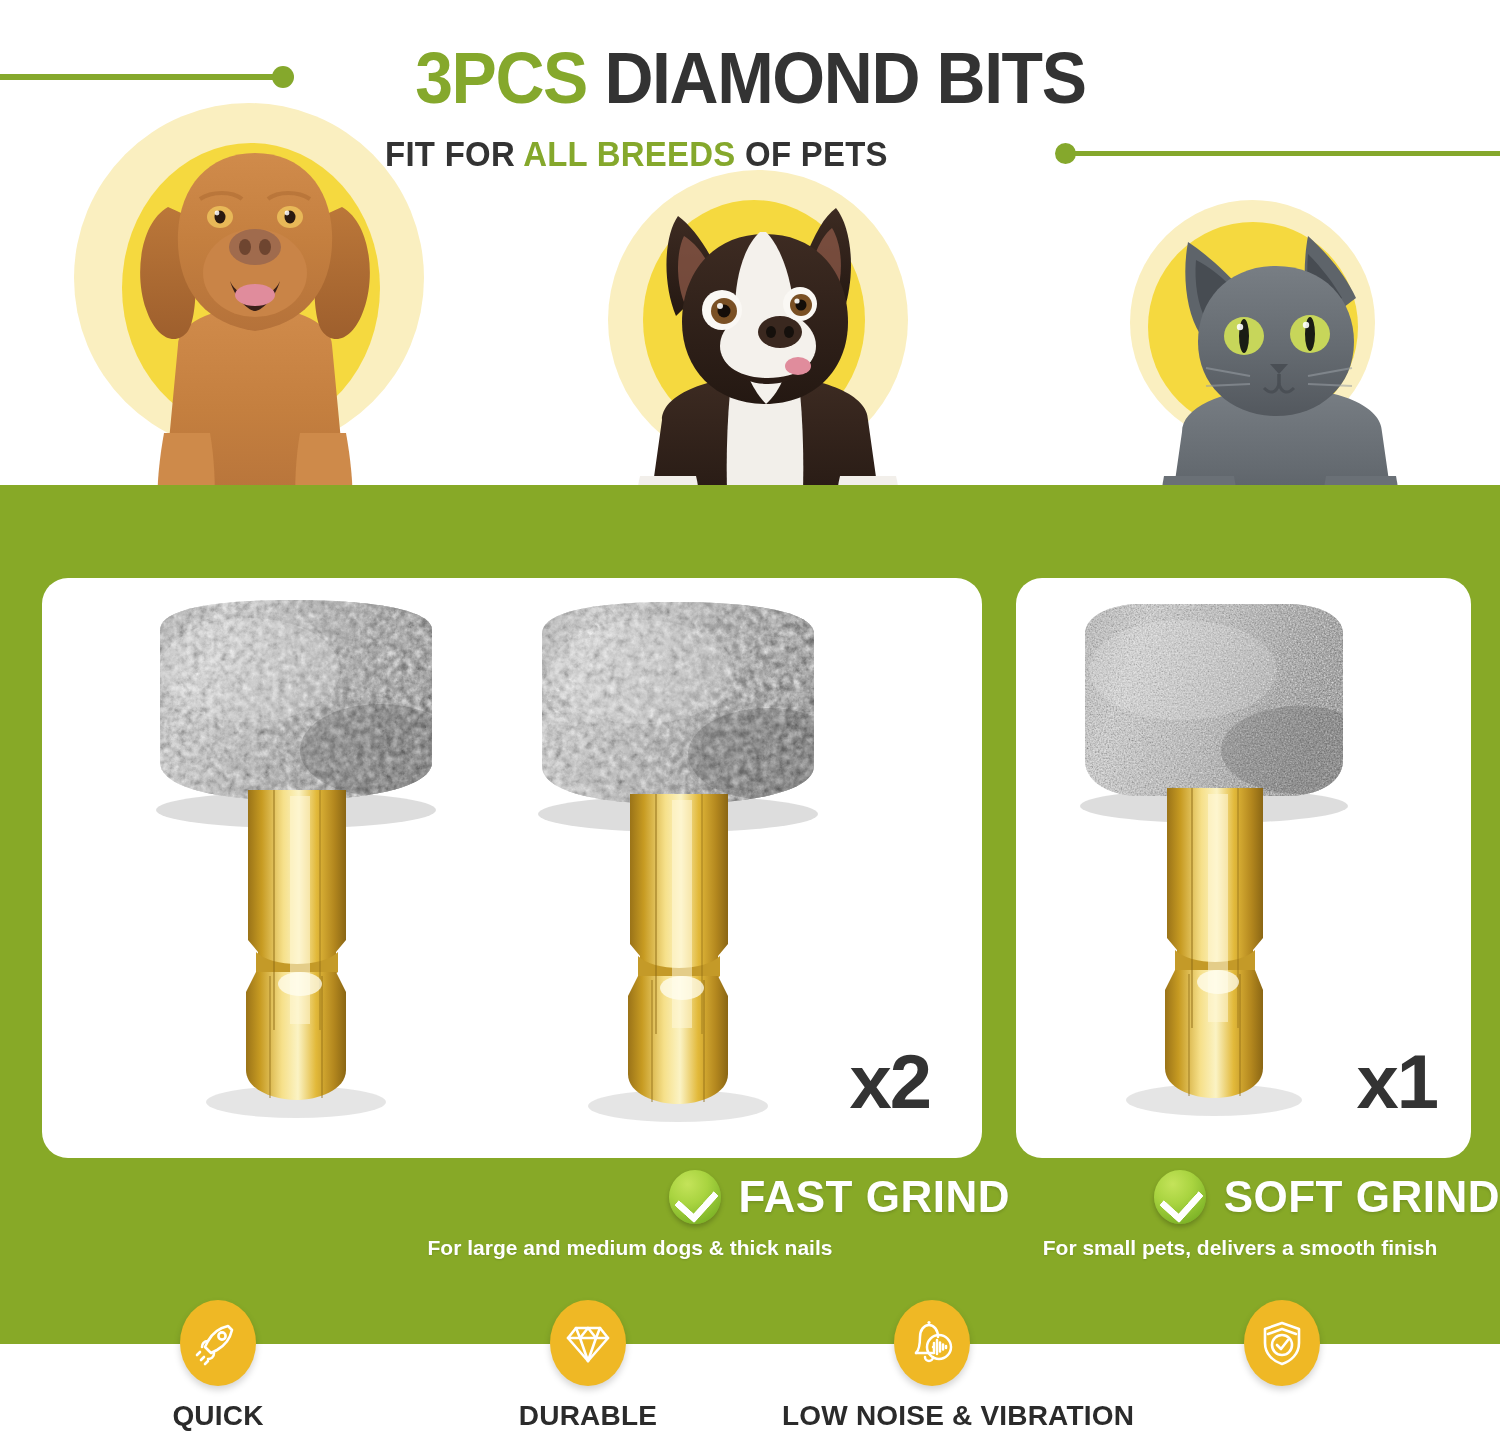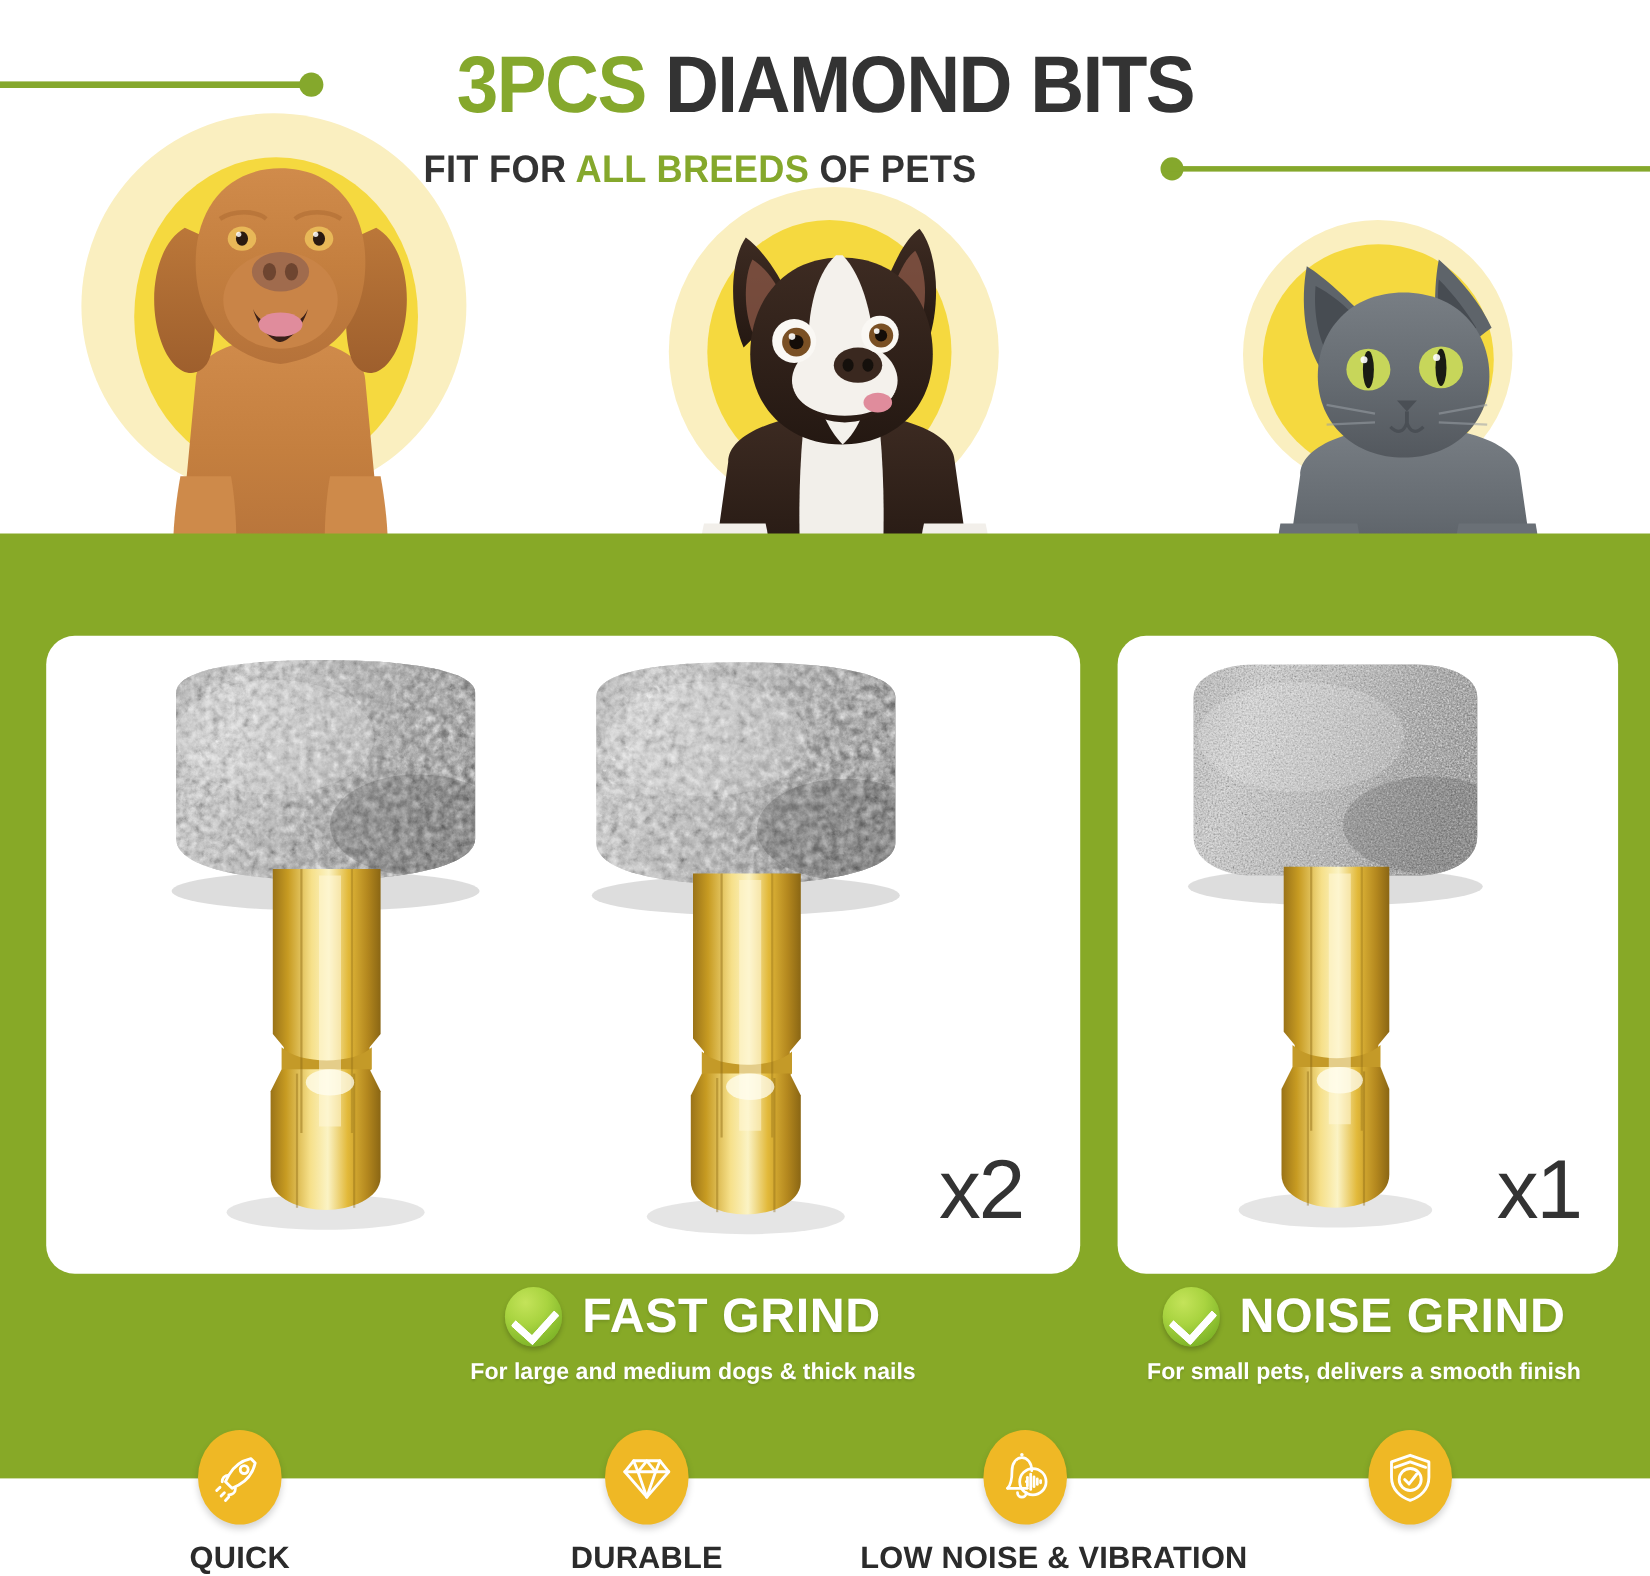--- a/index.html
+++ b/index.html
@@ -102,35 +102,35 @@
   }
   .panel {
     position: absolute; top: 0; height: 580px;
     background: #ffffff; border-radius: 26px;
   }
   .panel-left  { left: 42px;  width: 940px; }
   .panel-right { left: 1003px; width: 455px; margin-left: 13px; }
 
   .qty-badge {
     position: absolute; bottom: 38px;
-    font-size: 76px; font-weight: 400; color: #333333;
+    font-size: 76px; font-weight: 700; color: #333333;
     font-family: "Liberation Sans", sans-serif;
     letter-spacing: -2px; line-height: 1;
   }
   .qty-left  { right: 52px; }
   .qty-right { right: 34px; }
 
   
   .bit { position: absolute; }
 
   
   .features { position: absolute; left: 0; top: 1166px; width: 1500px; height: 115px; }
   .feature { position: absolute; top: 0; }
   .feature-head {
-    display: flex; align-items: center; justify-content: center; gap: 18px;
+    display: flex; align-items: center; justify-content: flex-end; gap: 18px;
     height: 62px;
   }
   .check-circle {
     width: 52px; height: 54px; border-radius: 50%;
     background: radial-gradient(circle at 36% 26%, #C4E35A 0%, #A9D440 38%, #7FB528 78%, #6EA321 100%);
     box-shadow: 0 3px 5px rgba(0,0,0,0.22);
     position: relative; flex: 0 0 auto;
   }
   .check-circle::after {
     content: ""; position: absolute;
@@ -563,21 +563,21 @@
       <div class="feature-head">
         <span class="check-circle"></span>
         <span class="feature-title">FAST GRIND</span>
       </div>
       <div class="feature-sub">For large and medium dogs  &amp;  thick nails</div>
     </div>
 
     <div class="feature feature-right">
       <div class="feature-head">
         <span class="check-circle"></span>
-        <span class="feature-title">NOISE GRIND</span>
+        <span class="feature-title">SOFT GRIND</span>
       </div>
       <div class="feature-sub">For small pets, delivers a smooth finish</div>
     </div>
   </div>
 
   <div class="benefits">
 
     <div class="benefit b-1">
       <div class="benefit-icon">
         <svg width="46" height="46" viewBox="0 0 46 46">

